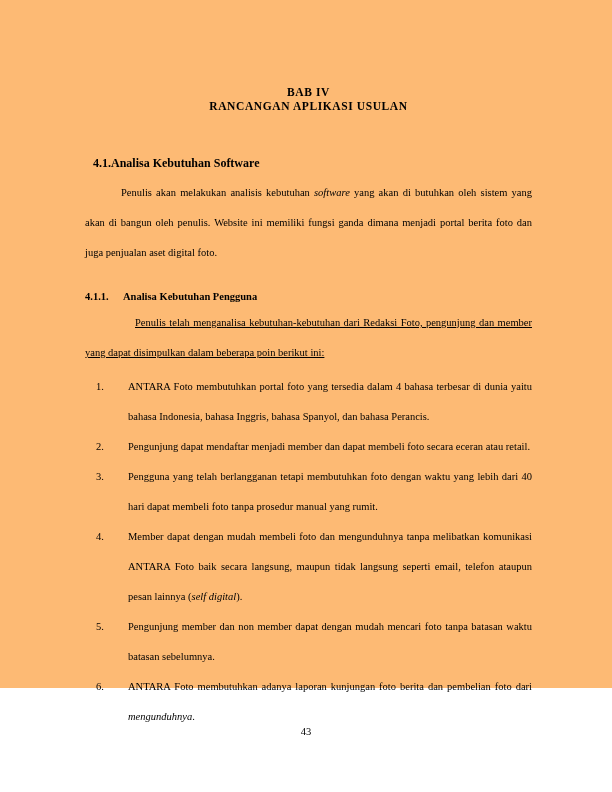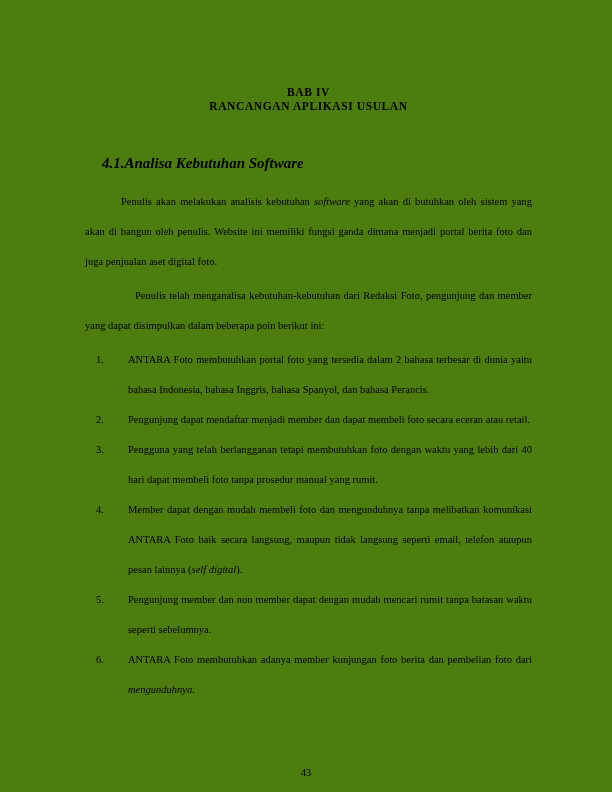--- a/index.html
+++ b/index.html
@@ -14,22 +14,22 @@
     font-family: "Liberation Serif", "DejaVu Serif", serif;
     color: #000000;
     overflow: hidden;
   }
 
   .page {
     position: absolute;
     left: 0;
     top: 0;
     width: 612px;
-    height: 792px;
-    background: #4d7c0f;
+    height: 688px;
+    background: #fdba74;
   }
 
   .content {
     position: absolute;
     left: 85px;
     top: 80px;
     width: 447px;
   }
 
   
@@ -41,25 +41,24 @@
     line-height: 14px;
     margin: 0;
     padding: 0;
   }
   .chapter-heading-1 { margin-top: 5px; }
   .chapter-heading-2 { }
 
   
   .section-heading {
     font-weight: bold;
-    font-size: 15px;
+    font-size: 12px;
     line-height: 14px;
-    margin: 17px;
+    margin: 8px;
     padding: 0;
-    font-style: italic;
   }
   .section-heading-main { margin-top: 43px; }
   .subsection-heading {
     font-weight: bold;
     font-size: 10.5px;
     line-height: 14px;
     margin-top: 22px;
     display: flex;
   }
   .subsection-number {
@@ -76,20 +75,21 @@
     margin: 0;
     padding: 0;
   }
   .par-after-heading {
     margin-top: 6px;
     text-indent: 36px;
   }
   .par-after-subheading {
     margin-top: 4px;
     text-indent: 50px;
+    text-decoration: underline;
   }
 
   
   .numbered-list {
     margin: 4px 0 0 0;
     padding: 0;
     list-style: none;
   }
   .list-item {
     position: relative;
@@ -115,74 +115,78 @@
 
   em.bi {
     font-style: italic;
     font-weight: normal;
   }
 
   
   .page-number {
     position: absolute;
     left: 0;
-    top: 766px;
+    top: 725px;
     width: 612px;
     text-align: center;
     font-size: 10.5px;
     line-height: 14px;
   }
 </style>
 </head>
 <body>
 
 <div class="page">
   <div class="content">
 
     <div class="chapter-title chapter-heading-1">BAB IV</div>
 
     <div class="chapter-title chapter-heading-2">RANCANGAN APLIKASI USULAN</div>
 
     <div class="section-heading section-heading-main">4.1.Analisa Kebutuhan Software</div>
 
     <p class="body-par par-after-heading"><span>Penulis akan melakukan analisis kebutuhan </span><em class="bi">software</em><span> yang akan di butuhkan oleh sistem yang akan di bangun oleh penulis. Website ini memiliki fungsi ganda dimana menjadi portal berita foto dan juga penjualan aset digital foto.</span></p>
 
+    <div class="subsection-heading">
+      <span class="subsection-number">4.1.1.</span>
+      <span>Analisa Kebutuhan Pengguna</span>
+    </div>
 
     <p class="body-par par-after-subheading">Penulis telah menganalisa kebutuhan-kebutuhan dari Redaksi Foto, pengunjung dan member yang dapat disimpulkan dalam beberapa poin berikut ini:</p>
 
     <ol class="numbered-list">
 
       <li class="list-item">
         <span class="list-marker">1.</span>
-        <span class="list-item-text">ANTARA Foto membutuhkan portal foto yang tersedia dalam 2 bahasa terbesar di dunia yaitu bahasa Indonesia, bahasa Inggris, bahasa Spanyol, dan bahasa Perancis.</span>
+        <span class="list-item-text">ANTARA Foto membutuhkan portal foto yang tersedia dalam 4 bahasa terbesar di dunia yaitu bahasa Indonesia, bahasa Inggris, bahasa Spanyol, dan bahasa Perancis.</span>
       </li>
 
       <li class="list-item">
         <span class="list-marker">2.</span>
         <span class="list-item-text">Pengunjung dapat mendaftar menjadi member dan dapat membeli foto secara eceran atau retail.</span>
       </li>
 
       <li class="list-item">
         <span class="list-marker">3.</span>
         <span class="list-item-text">Pengguna yang telah berlangganan tetapi membutuhkan foto dengan waktu yang lebih dari 40 hari dapat membeli foto tanpa prosedur manual yang rumit.</span>
       </li>
 
       <li class="list-item">
         <span class="list-marker">4.</span>
         <span class="list-item-text"><span>Member dapat dengan mudah membeli foto dan mengunduhnya tanpa melibatkan komunikasi ANTARA Foto baik secara langsung, maupun tidak langsung seperti email, telefon ataupun pesan lainnya (</span><em class="bi">self digital</em><span>).</span></span>
       </li>
 
       <li class="list-item">
         <span class="list-marker">5.</span>
-        <span class="list-item-text">Pengunjung member dan non member dapat dengan mudah mencari rumit tanpa batasan waktu seperti sebelumnya.</span>
+        <span class="list-item-text">Pengunjung member dan non member dapat dengan mudah mencari foto tanpa batasan waktu batasan sebelumnya.</span>
       </li>
 
       <li class="list-item">
         <span class="list-marker">6.</span>
-        <span class="list-item-text"><span>ANTARA Foto membutuhkan adanya member kunjungan foto berita dan pembelian foto dari </span><em class="bi">mengunduhnya</em><span>.</span></span>
+        <span class="list-item-text"><span>ANTARA Foto membutuhkan adanya laporan kunjungan foto berita dan pembelian foto dari </span><em class="bi">mengunduhnya</em><span>.</span></span>
       </li>
 
     </ol>
 
   </div>
 
   <div class="page-number">43</div>
 </div>
 
 </body></html>

